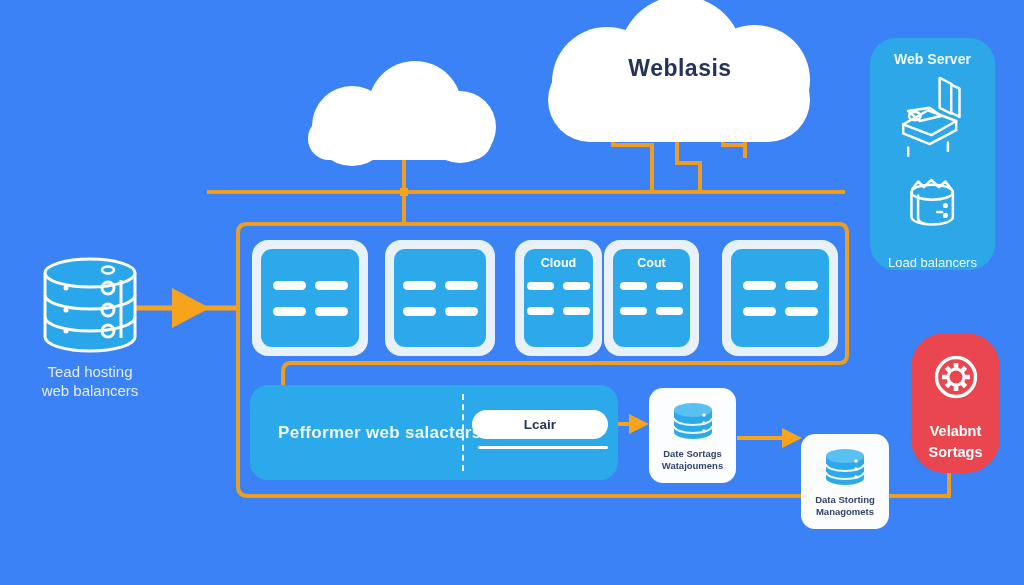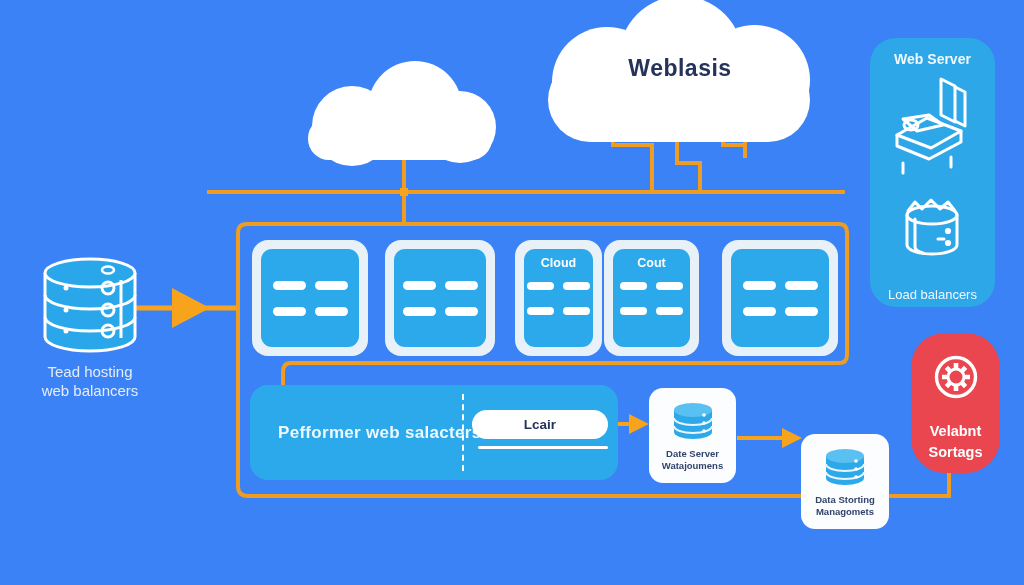--- a/index.html
+++ b/index.html
@@ -206,21 +206,21 @@
   <div class="abs storage" style="left:649px;top:388px;width:87px;height:95px;">
     <svg width="50" height="42" viewBox="0 0 50 42">
       <path d="M6 10 v22 a19 7 0 0 0 38 0 v-22" fill="#2DA9EA"></path>
       <ellipse cx="25" cy="10" rx="19" ry="7" fill="#5AC0F2"></ellipse>
       <path d="M6 18 a19 7 0 0 0 38 0 M6 26 a19 7 0 0 0 38 0" fill="none" stroke="#E8F5FD" stroke-width="2"></path>
       <circle cx="36" cy="15" r="1.8" fill="#FFFFFF"></circle>
         <circle cx="36" cy="23" r="1.8" fill="#FFFFFF"></circle>
         <circle cx="36" cy="31" r="1.8" fill="#FFFFFF"></circle>
     </svg>
     <div class="storage-text">
-      <div>Date Server</div>
+      <div>Date Sortags</div>
       <div>Watajoumens</div>
     </div>
   </div>
 
   <div class="abs storage" style="left:801px;top:388px;width:88px;height:95px;margin-top:46px;">
     <svg width="50" height="42" viewBox="0 0 50 42">
       <path d="M6 10 v22 a19 7 0 0 0 38 0 v-22" fill="#2DA9EA"></path>
       <ellipse cx="25" cy="10" rx="19" ry="7" fill="#5AC0F2"></ellipse>
       <path d="M6 18 a19 7 0 0 0 38 0 M6 26 a19 7 0 0 0 38 0" fill="none" stroke="#E8F5FD" stroke-width="2"></path>
       <circle cx="36" cy="15" r="1.8" fill="#FFFFFF"></circle>
@@ -240,21 +240,21 @@
       <g stroke="#FFFFFF" stroke-width="4.6">
         <path d="M24 10 v5 M24 33 v5 M10 24 h5 M33 24 h5 M14.4 14.4 l3.4 3.4 M30.2 30.2 l3.4 3.4 M33.6 14.4 l-3.4 3.4 M17.8 30.2 l-3.4 3.4"></path>
       </g>
     </svg>
     <div class="redbox-text">
       <div>Velabnt</div>
       <div>Sortags</div>
     </div>
   </div>
 
-  <div class="abs panel" style="left:870px;top:38px;width:125px;height:269px;">
+  <div class="abs panel" style="left:870px;top:38px;width:125px;height:232px;">
     <div class="panel-title">Web Server</div>
 
     <svg width="88" height="112" viewBox="0 0 88 112" style="margin-top:6px;" fill="none" stroke="#FFFFFF" stroke-width="3" stroke-linejoin="round" stroke-linecap="round">
       <path d="M52 6 l14 7 v36 l-14 -7 z"></path>
       <path d="M66 14 l10 5 v34 l-10 -5"></path>
       <path d="M8 62 l30 -17 34 13 -30 17 z"></path>
       <path d="M8 62 v11 l32 13 32 -17 v-11"></path>
       <path d="M14 46 l26 -4 14 10 -26 6 z"></path>
       <ellipse cx="22" cy="52" rx="7" ry="5"></ellipse>
       <path d="M14 90 v10 M62 84 v10"></path>

